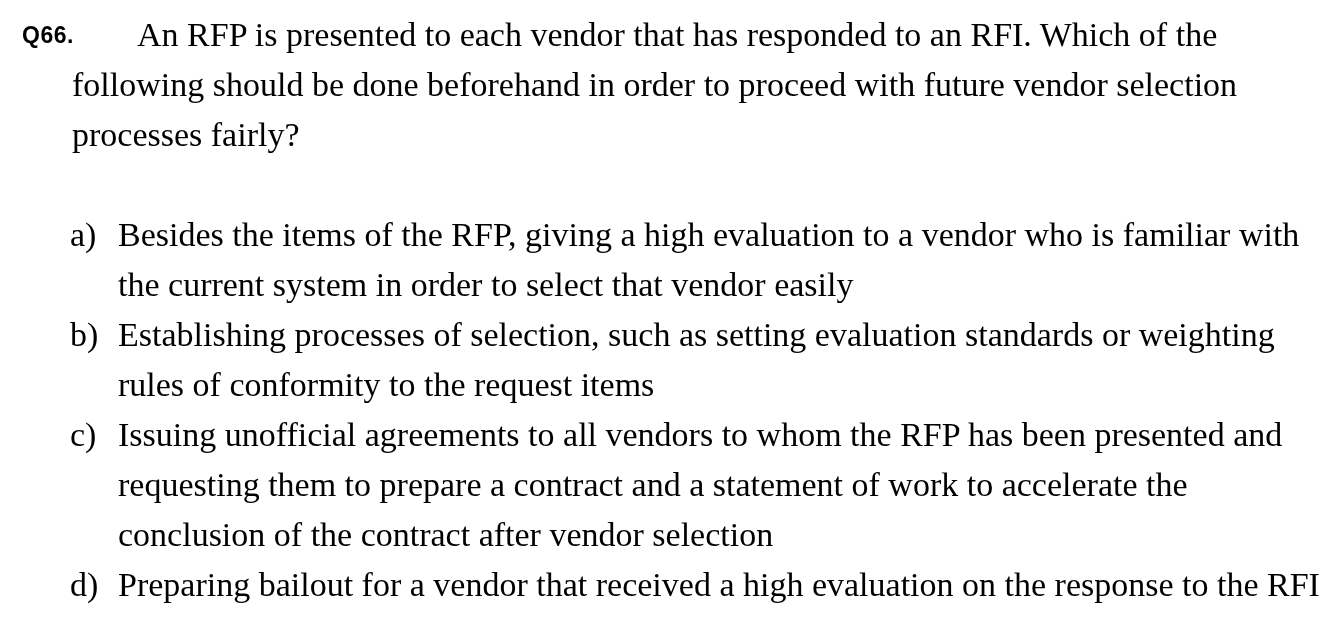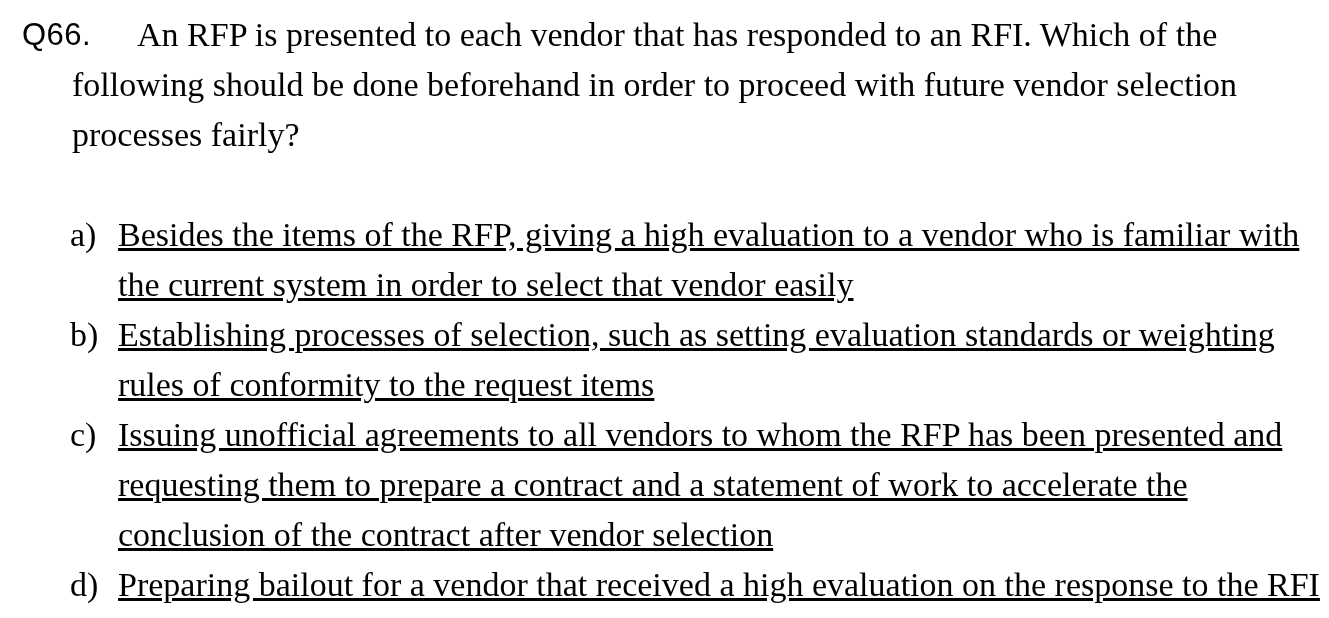--- a/index.html
+++ b/index.html
@@ -22,39 +22,38 @@
     margin: 10px 0 0 72px;
     width: 1252px;
     text-indent: 65px;
   }
   .question-number {
     position: absolute;
     left: -50px;
     top: 0;
     text-indent: 0;
     font-family: "Liberation Sans", sans-serif;
-    font-weight: 400;
-    font-size: 31px;
+    font-weight: 700;
+    font-size: 23px;
     line-height: 50px;
     letter-spacing: 0.5px;
   }
   .options-list {
     margin: 50px 0 0 70px;
   }
   .option-row {
     display: flex;
     align-items: flex-start;
   }
   .option-letter {
     flex: 0 0 48px;
     width: 48px;
   }
   .option-text {
     width: 1205px;
-    text-decoration: underline;
   }
 </style>
 </head>
 <body>
 
 <div class="question-block">
   <span class="question-number">Q66.</span>
   <span class="question-text">An RFP is presented to each vendor that has responded to an RFI. Which of the following should be done beforehand in order to proceed with future vendor selection processes fairly?</span>
 </div>
 

